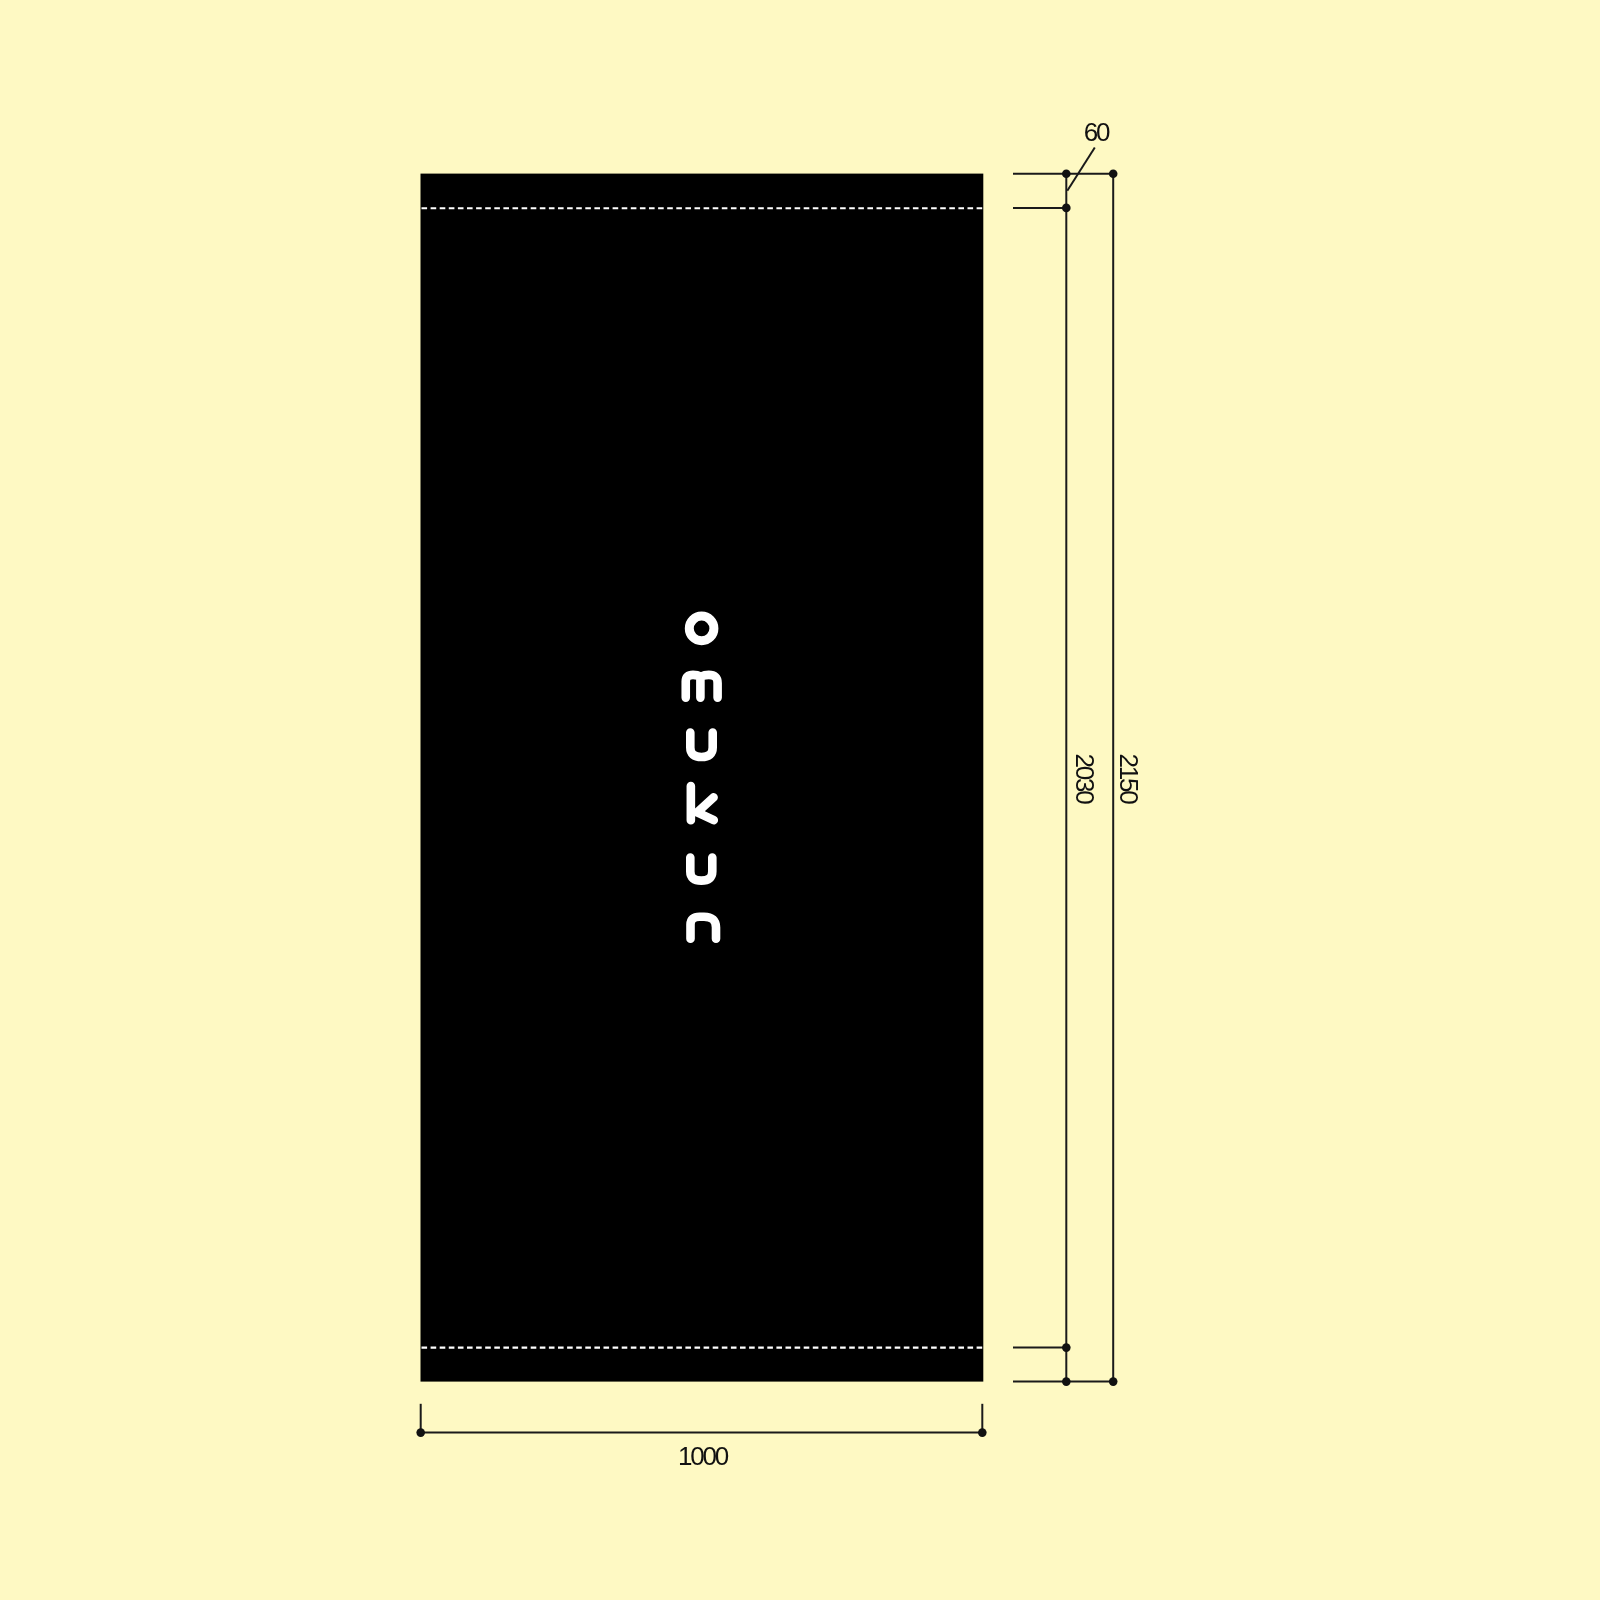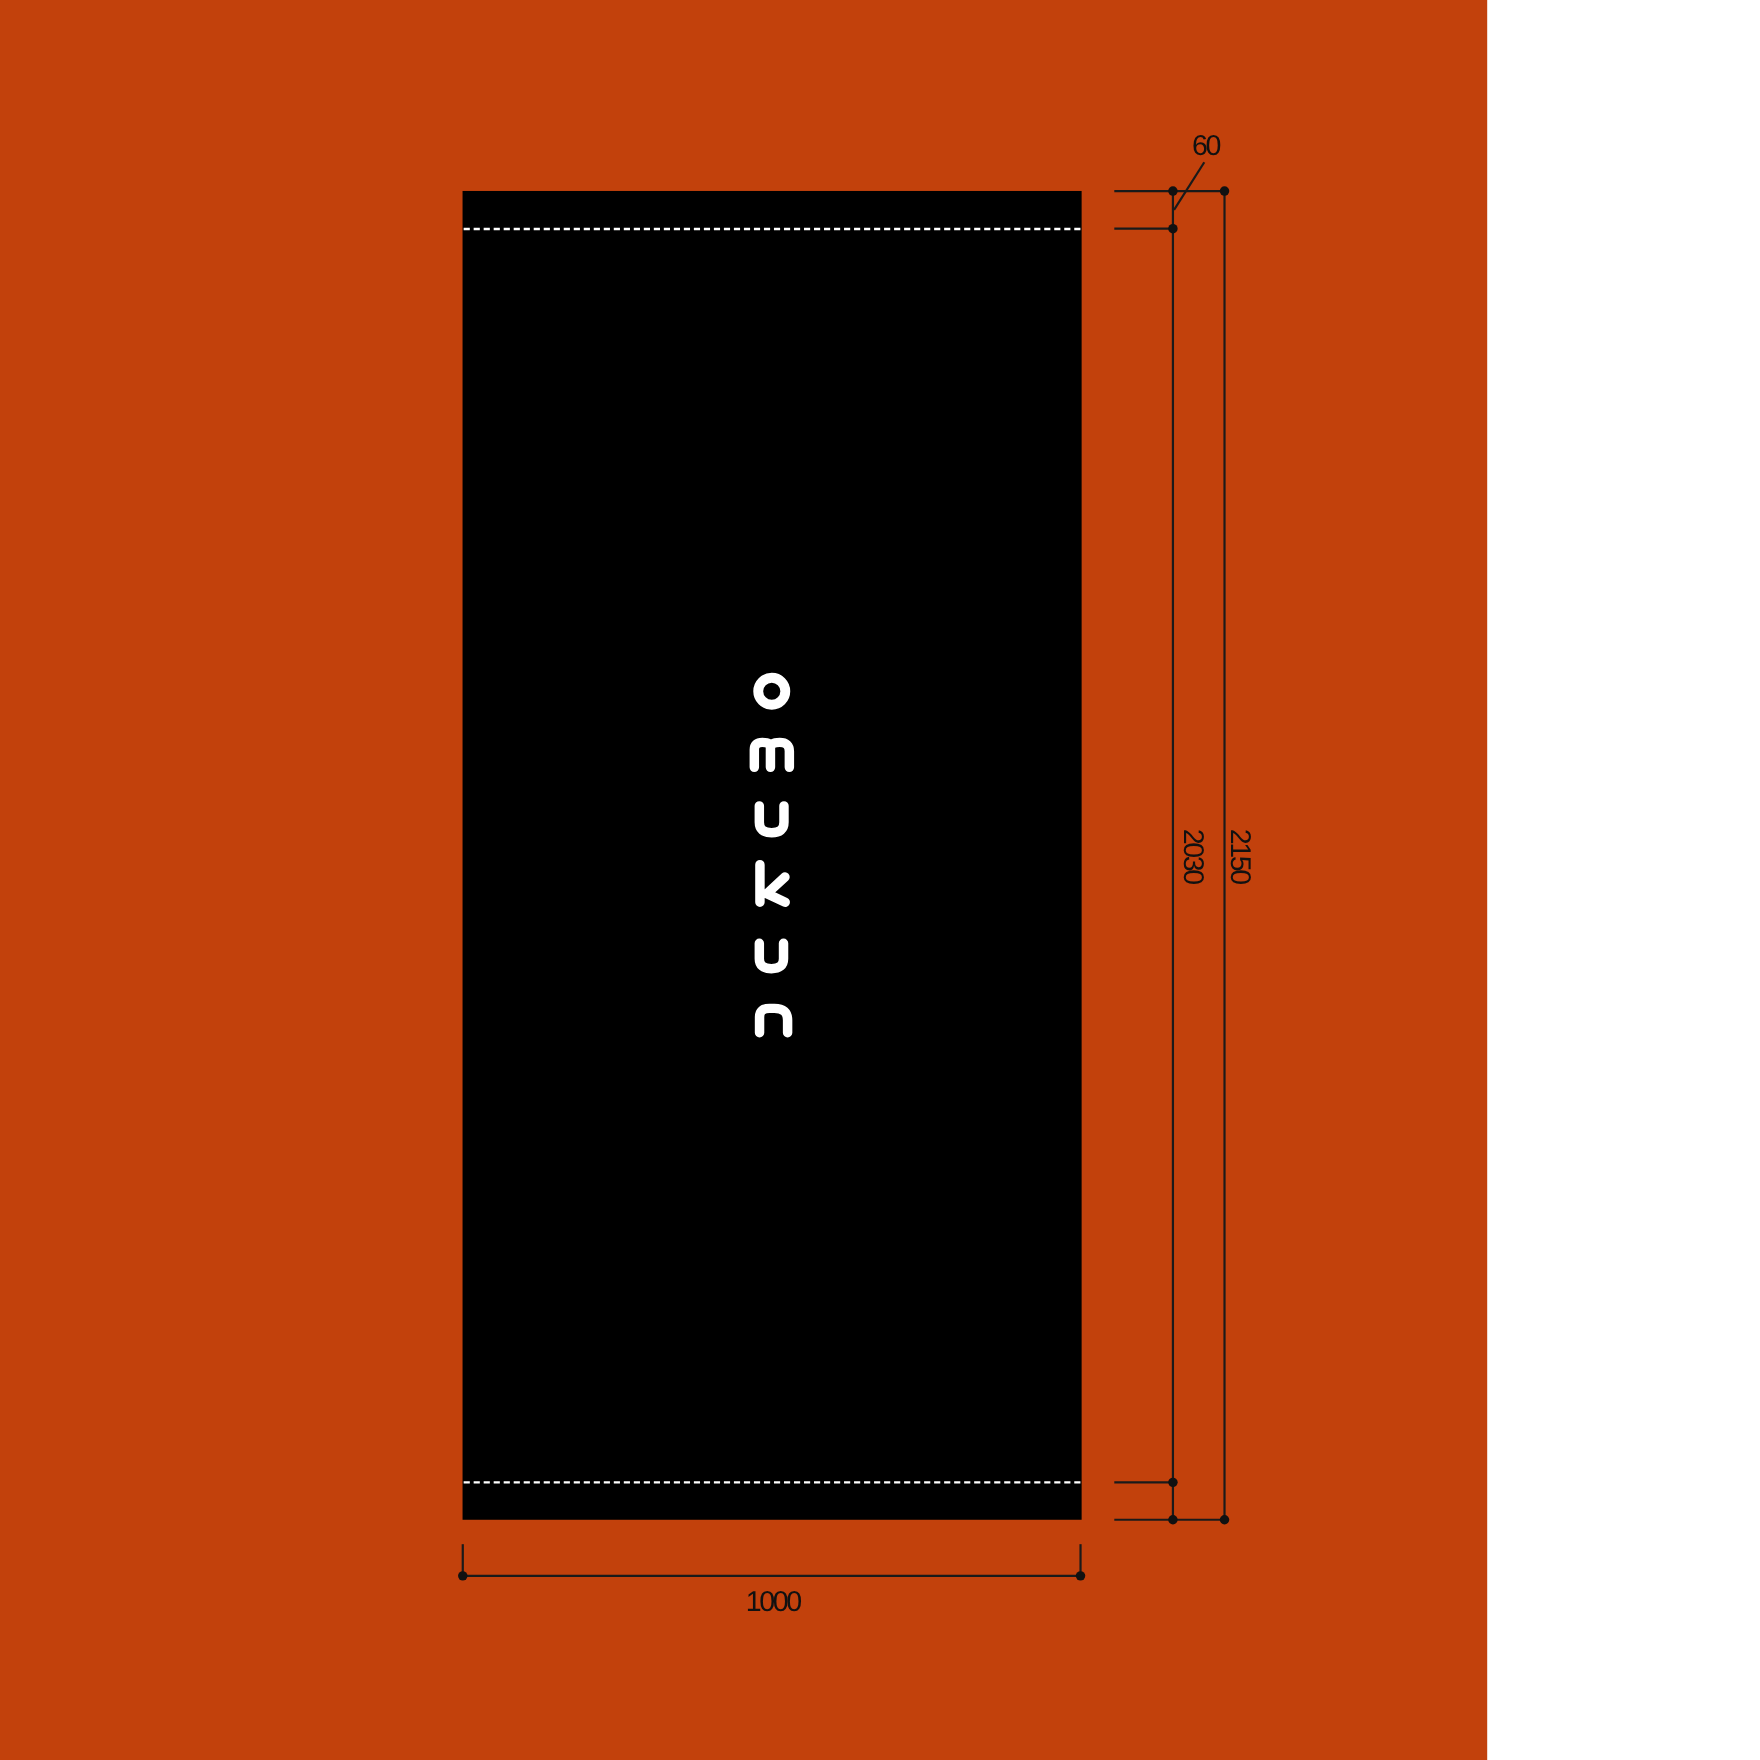--- a/index.html
+++ b/index.html
@@ -1,16 +1,16 @@
 <!DOCTYPE html>
 <html><head>
 <meta charset="utf-8">
 <style>
   html,body{margin:0;padding:0;background:#fff;}
-  .page{width:1352px;height:1600px;position:relative;background:#c2410c;overflow:hidden;}
+  .page{width:1600px;height:1600px;position:relative;background:#fef9c3;overflow:hidden;}
   svg{position:absolute;left:0;top:0;}
   text{font-family:"Liberation Sans", sans-serif;fill:#111;}
 </style>
 </head>
 <body>
 
 <div class="page">
 <svg width="1600" height="1600" viewBox="0 0 1600 1600">
 
   <rect x="420.5" y="173.6" width="562.8" height="1208" fill="#000"></rect>

